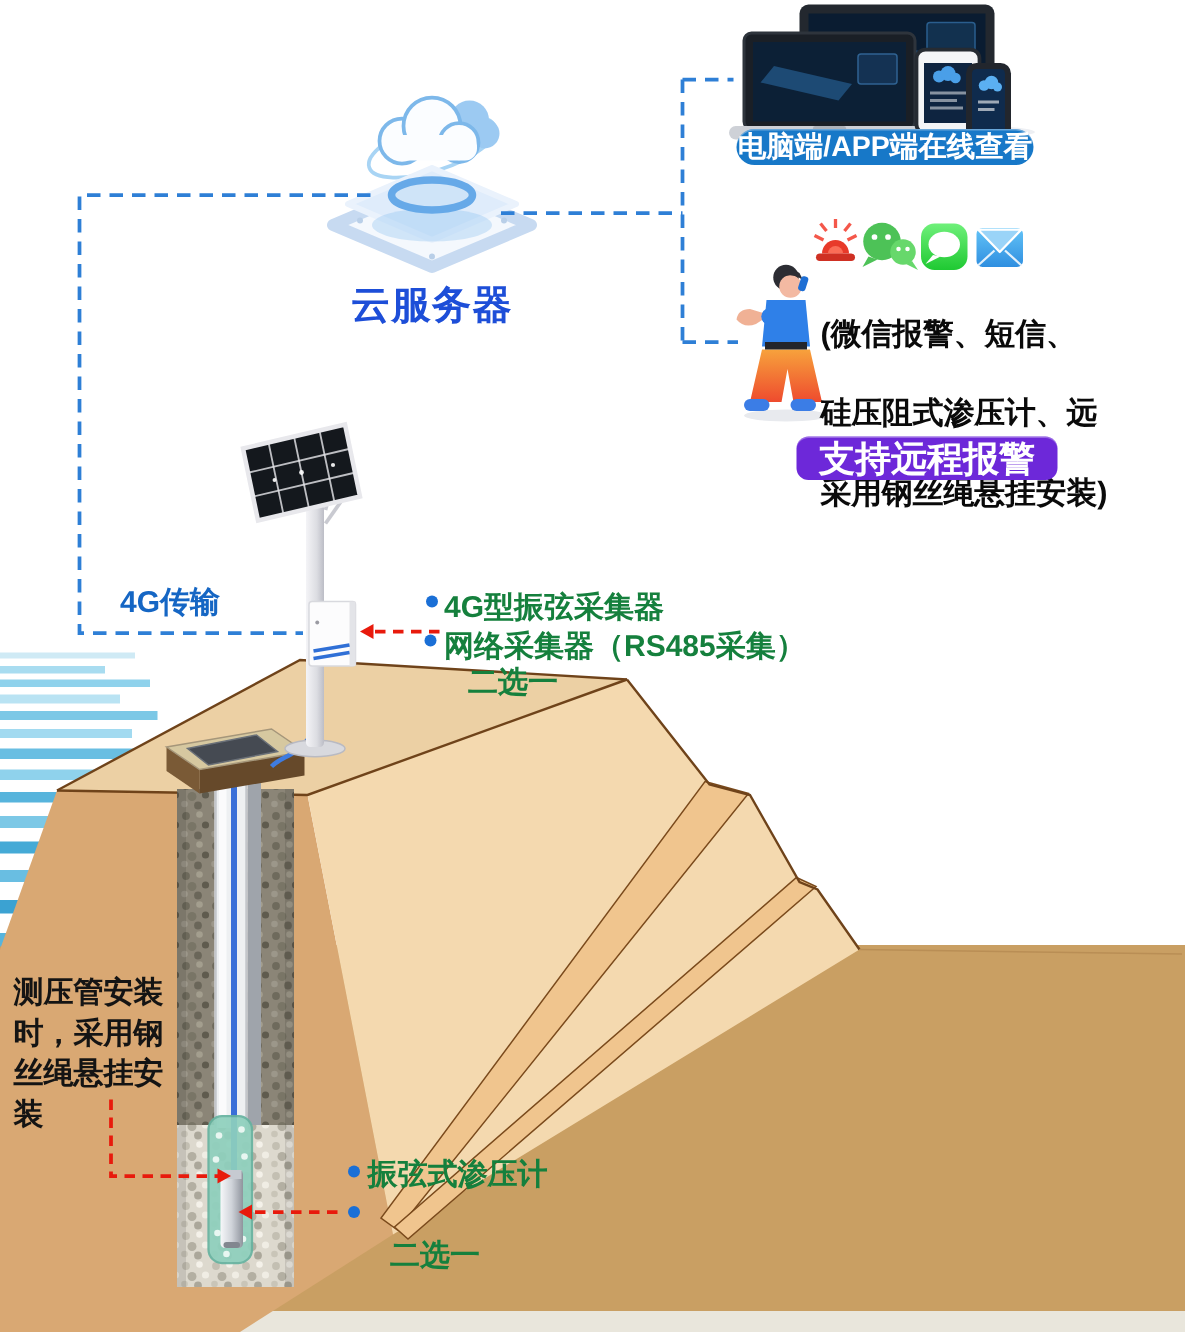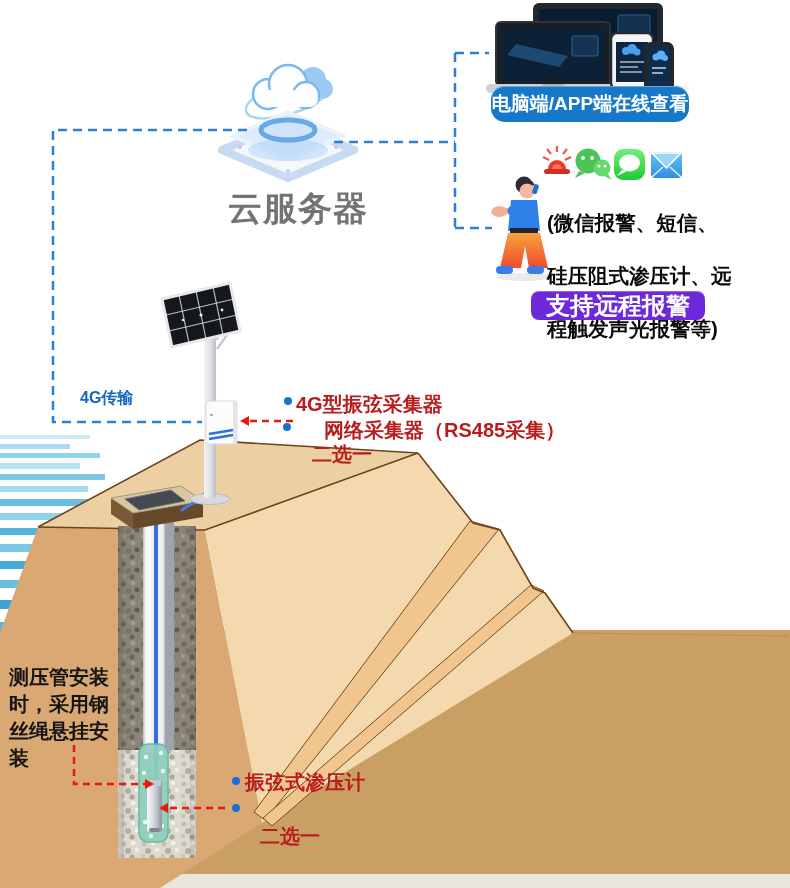--- a/index.html
+++ b/index.html
@@ -1,34 +1,34 @@
 <!DOCTYPE html>
 <html><head>
 <meta charset="utf-8">
 <style>
   html,body{margin:0;padding:0;background:#fff;}
   .canvas{position:relative;width:790px;height:888px;background:#ffffff;overflow:hidden;
           font-family:"Liberation Sans","DejaVu Sans",sans-serif;}
   .scene-svg{position:absolute;left:0;top:0;}
   .lbl{position:absolute;color:#0d0d0d;font-weight:600;white-space:nowrap;}
-  .cloud-label{left:228px;top:186px;width:120px;font-size:34px;font-weight:600;
-               color:#737373;letter-spacing:1px;}
-  .transmission-label{left:80px;top:388px;font-size:16px;font-weight:700;color:#1566c4;}
+  .cloud-label{left:228px;top:186px;width:120px;text-align:center;font-size:26px;font-weight:600;
+               color:#1d4ed8;letter-spacing:1px;}
+  .transmission-label{left:80px;top:388px;font-size:20px;font-weight:700;color:#1566c4;}
   .badge{position:absolute;display:flex;align-items:center;justify-content:center;color:#fff;
          font-weight:700;box-sizing:border-box;}
-  .devices-badge{left:491px;top:86px;width:198px;height:36px;background:#1778c8;border-radius:14px;
+  .devices-badge{left:491px;top:86px;width:198px;height:24px;background:#1778c8;border-radius:14px;
                  font-size:19px;box-shadow:inset 0 1px 0 rgba(255,255,255,.35);}
   .remote-badge{left:531px;top:291px;width:174px;height:29px;background:#6d28d9;border-radius:8px;
                 font-size:24px;box-shadow:inset 0 1px 0 rgba(255,255,255,.3);}
   .alarm-text{position:absolute;left:547px;top:182px;width:238px;font-size:20.5px;font-weight:600;
               line-height:25px;color:#0a0a0a;}
   .alarm-text div{white-space:nowrap;margin-top:28px;}
-  .opt{position:absolute;font-size:20px;font-weight:600;color:#b91c1c;white-space:nowrap;}
+  .opt{position:absolute;font-size:20px;font-weight:600;color:#15803d;white-space:nowrap;}
   .dot{position:absolute;width:8px;height:8px;border-radius:50%;background:#1a6fd6;}
-  .install-note{position:absolute;left:9px;top:664px;width:112px;font-size:20px;font-weight:600;
+  .install-note{position:absolute;left:9px;top:649px;width:112px;font-size:20px;font-weight:600;
                 line-height:27px;color:#141414;white-space:normal;}
 </style>
 </head>
 <body>
 
 <div class="canvas">
 
 <svg class="scene-svg" width="790" height="888" viewBox="0 0 790 888">
   <defs>
     <pattern id="gravD" width="20" height="20" patternUnits="userSpaceOnUse">
@@ -299,29 +299,29 @@
 </svg>
 
   <div class="lbl cloud-label">云服务器</div>
   <div class="lbl transmission-label">4G传输</div>
 
   <div class="badge devices-badge">电脑端/APP端在线查看</div>
 
   <div class="alarm-text">
     <div>(微信报警、短信、</div>
     <div>硅压阻式渗压计、远</div>
-    <div>程触发声光报警等)</div>
+    <div>采用钢丝绳悬挂安装)</div>
   </div>
 
   <div class="badge remote-badge">支持远程报警</div>
 
   <span class="dot" style="left:284px;top:397px;"></span>
   <div class="opt" style="left:296px;top:391px;">4G型振弦采集器</div>
   <span class="dot" style="left:283px;top:423px;"></span>
-  <div class="opt" style="left:296px;top:417px;margin-left:28px;">网络采集器（RS485采集）</div>
+  <div class="opt" style="left:296px;top:417px;">网络采集器（RS485采集）</div>
   <div class="opt" style="left:312px;top:441px;">二选一</div>
 
   <div class="install-note">测压管安装时，采用钢丝绳悬挂安装</div>
 
   <span class="dot" style="left:232px;top:777px;"></span>
   <div class="opt" style="left:245px;top:769px;font-family:Liberation Serif, serif;">振弦式渗压计</div>
   <span class="dot" style="left:232px;top:804px;"></span>
   <div class="opt" style="left:260px;top:823px;">二选一</div>
 
 </div>

